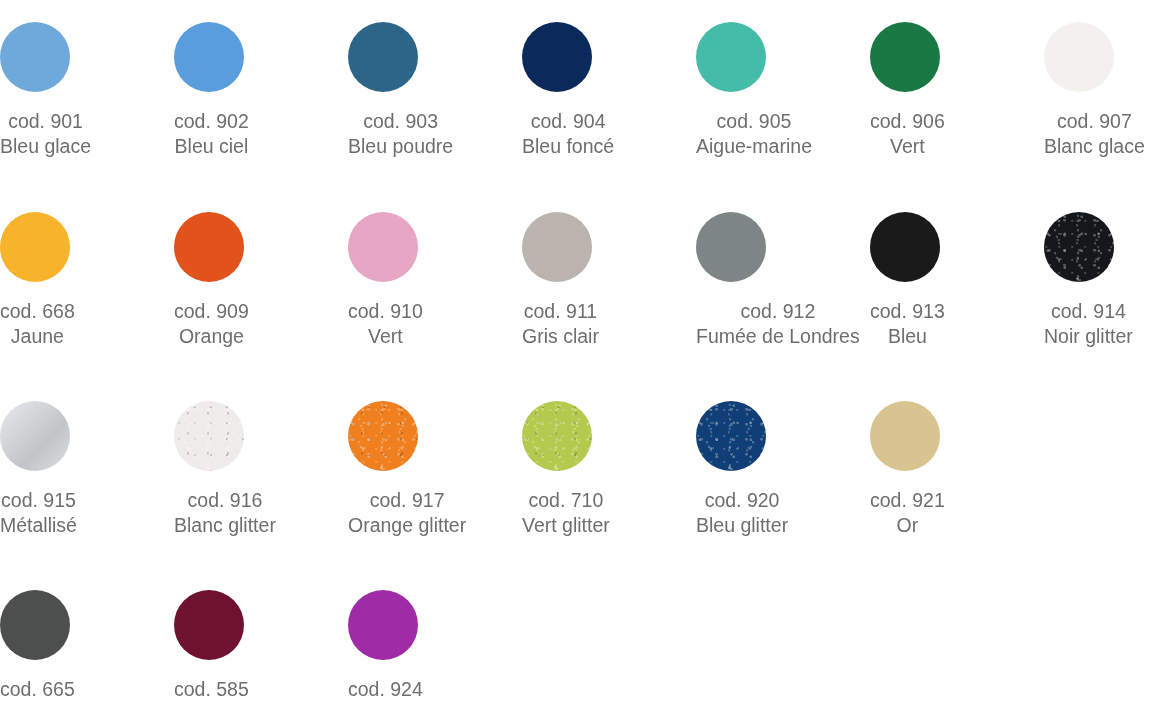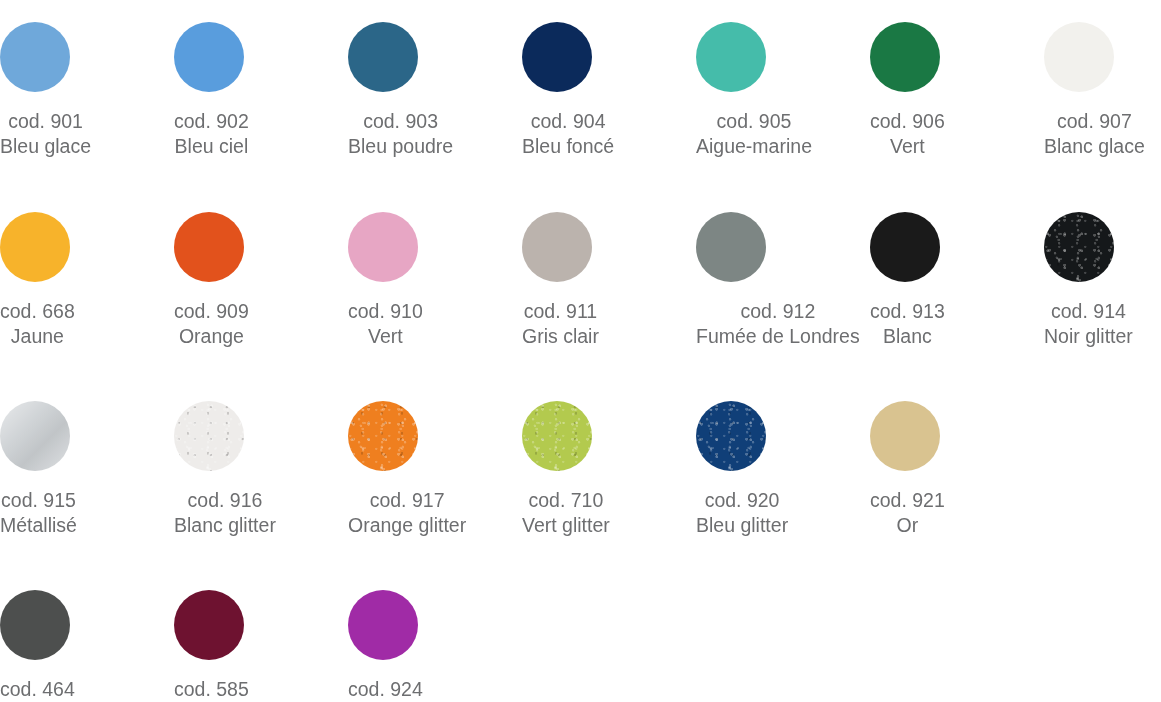--- a/index.html
+++ b/index.html
@@ -178,21 +178,21 @@
       <span class="swatch-disc" style="background-color: rgb(125, 134, 132);"></span>
       <span class="swatch-caption">
         <span class="swatch-code">cod. 912</span>
         <span class="swatch-name">Fumée de Londres</span>
       </span>
     </div>
     <div class="swatch-cell">
       <span class="swatch-disc" style="background-color: rgb(26, 26, 26);"></span>
       <span class="swatch-caption">
         <span class="swatch-code">cod. 913</span>
-        <span class="swatch-name">Blanc</span>
+        <span class="swatch-name">Bleu</span>
       </span>
     </div>
     <div class="swatch-cell">
       <span class="swatch-disc glitter" style="background-color: rgb(21, 24, 26);"></span>
       <span class="swatch-caption">
         <span class="swatch-code">cod. 914</span>
         <span class="swatch-name">Noir glitter</span>
       </span>
     </div>
   </div>
@@ -239,21 +239,21 @@
         <span class="swatch-code">cod. 921</span>
         <span class="swatch-name">Or</span>
       </span>
     </div>
   </div>
 
   <div class="swatch-row row-4">
     <div class="swatch-cell">
       <span class="swatch-disc" style="background-color: rgb(77, 79, 78);"></span>
       <span class="swatch-caption">
-        <span class="swatch-code">cod. 464</span>
+        <span class="swatch-code">cod. 665</span>
 
       </span>
     </div>
     <div class="swatch-cell">
       <span class="swatch-disc" style="background-color: rgb(110, 18, 48);"></span>
       <span class="swatch-caption">
         <span class="swatch-code">cod. 585</span>
 
       </span>
     </div>

